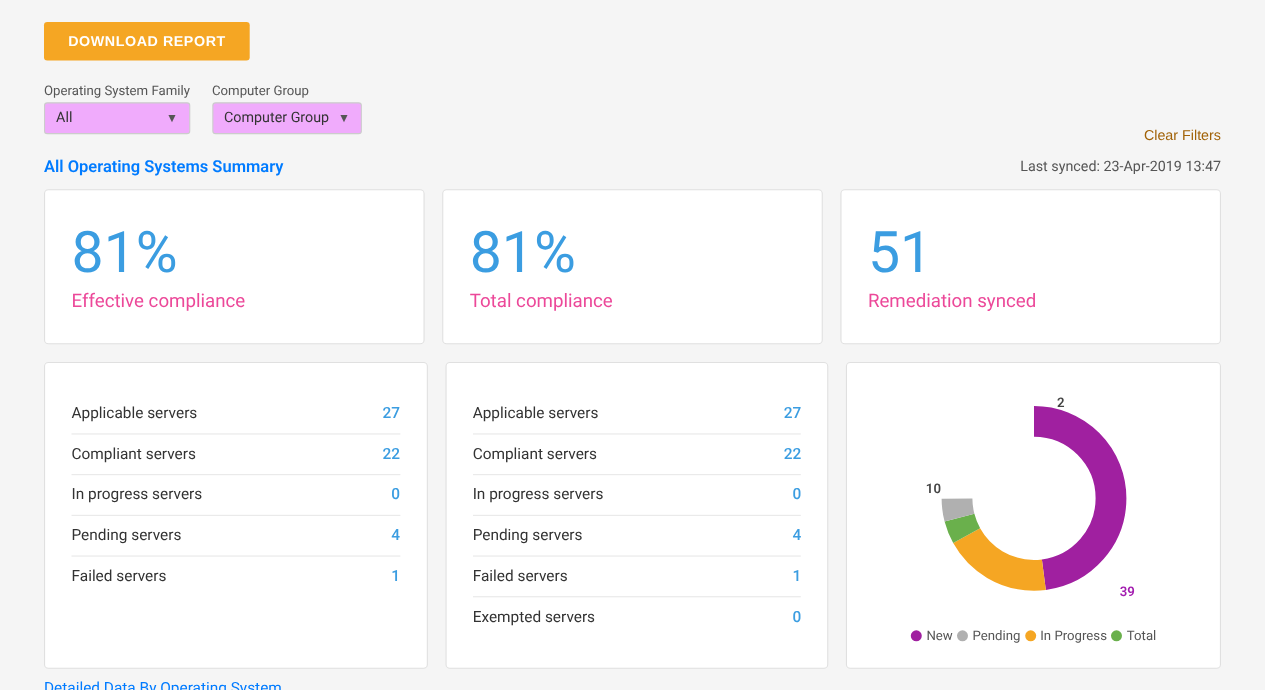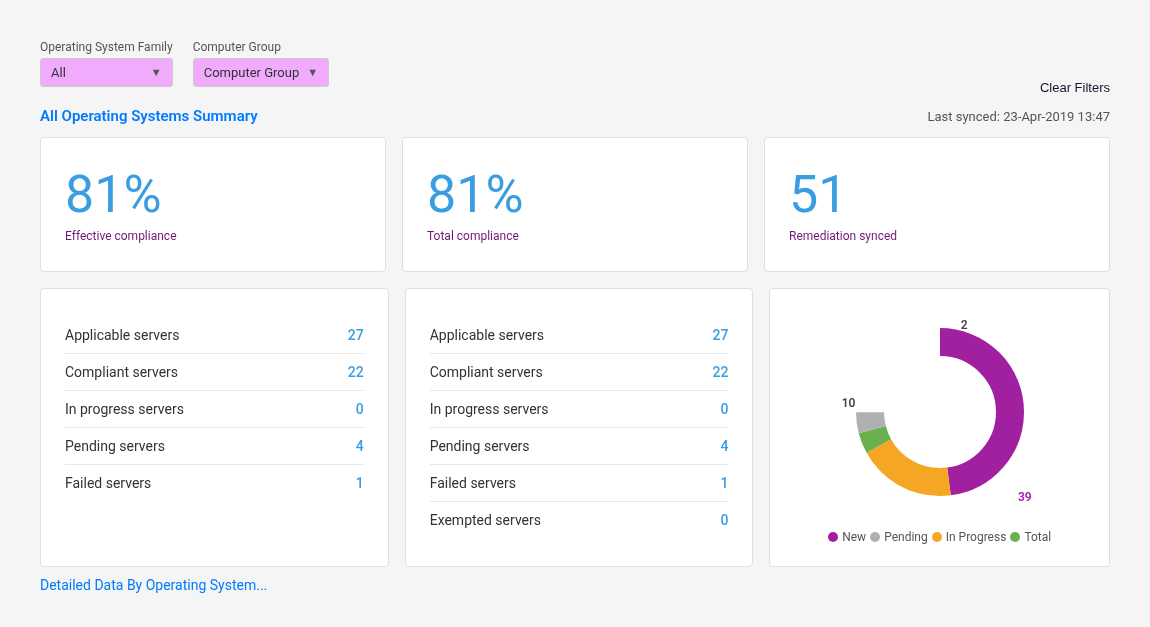--- a/index.html
+++ b/index.html
@@ -65,21 +65,21 @@
       justify-content: space-between;
       font-size: 13px;
       color: #333;
     }
     .filter-select .chevron {
       margin-left: 8px;
       color: #555;
       font-size: 11px;
     }
     .clear-filters-link {
-      color: #0f172a;
+      color: #a16207;
       font-size: 13px;
       cursor: pointer;
       text-decoration: none;
       background: none;
       border: none;
     }
     .summary-header {
       display: flex;
       justify-content: space-between;
       align-items: center;
@@ -107,22 +107,22 @@
       padding: 28px 24px;
     }
     .card-big-number {
       font-size: 52px;
       font-weight: 400;
       color: #3b9de1;
       line-height: 1.1;
       margin-bottom: 6px;
     }
     .card-label {
-      font-size: 12px;
-      color: #701a75;
+      font-size: 17px;
+      color: #ec4899;
       font-weight: 400;
     }
     .stat-table {
       width: 100%;
     }
     .stat-row {
       display: flex;
       justify-content: space-between;
       align-items: center;
       padding: 10px 0;
@@ -209,20 +209,21 @@
       margin-top: 12px;
       cursor: pointer;
     }
   </style>
 </head>
 <body>
 
 <div class="page-container">
 
   <div class="header-row">
+    <button class="download-btn">DOWNLOAD REPORT</button>
   </div>
 
   <div style="display:flex; justify-content:space-between; align-items:flex-end; margin-bottom:12px;">
     <div class="filters-row">
       <div class="filter-group">
         <span class="filter-label">Operating System Family</span>
         <div class="filter-select">
           <span>All</span>
           <span class="chevron">▼</span>
         </div>

